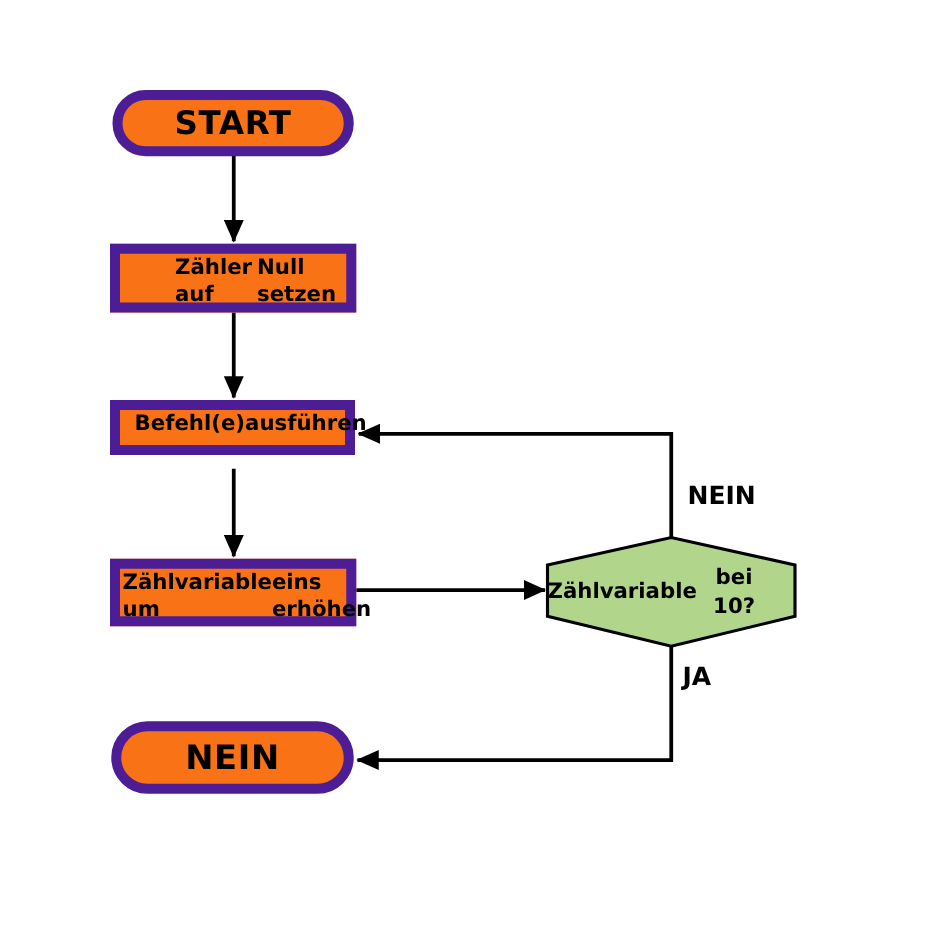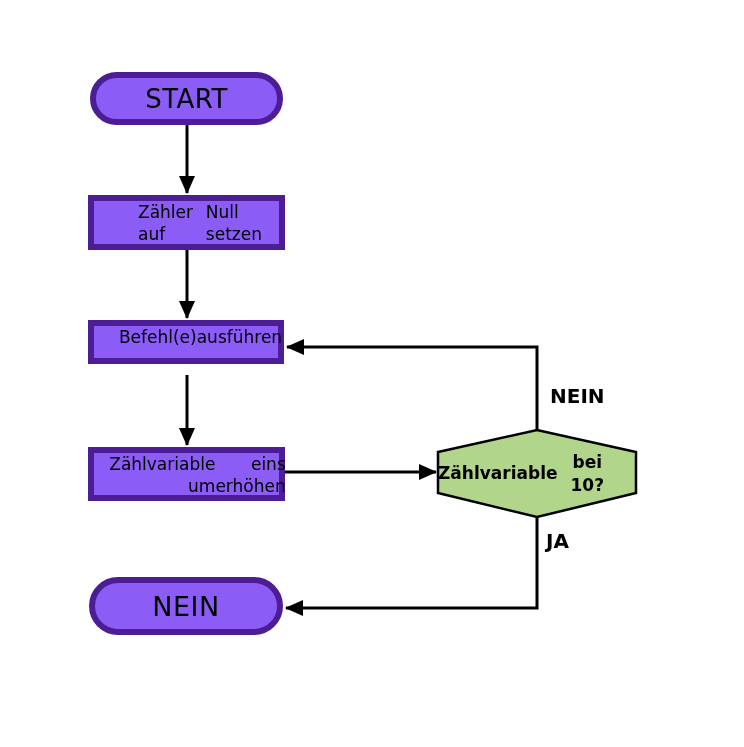--- a/index.html
+++ b/index.html
@@ -8,39 +8,39 @@
     width:744px;height:747px;
     background:#ffffff;
     font-family:"DejaVu Sans","Liberation Sans",sans-serif;
     color:#000000;
     overflow:hidden;
   }
   #wires{position:absolute;left:0;top:0;width:744px;height:747px;}
 
   .node{
     position:absolute;
-    background:#8b5cf6;
-    border:6px solid #4c1d95;
+    background:#f97316;
+    border:8px solid #4c1d95;
     box-sizing:border-box;
-    font-weight:normal;
+    font-weight:bold;
   }
   .terminator{
     display:flex;align-items:center;justify-content:center;
     letter-spacing:0.5px;
   }
   #node-start{left:90px;top:72px;width:193px;height:53px;border-radius:27px;font-size:26px;}
   #node-end{left:89px;top:577px;width:194px;height:58px;border-radius:29px;font-size:27px;}
 
   .process{
     display:flex;flex-direction:row;justify-content:center;
     font-size:17px;line-height:22px;
   }
   #node-init{left:88px;top:195px;width:197px;height:55px;padding-left:44px;}
   #node-exec{left:88px;top:320px;width:196px;height:44px;padding-left:29px;}
-  #node-increment{left:88px;top:447px;width:197px;height:54px;padding-left:22px;text-align:right;}
+  #node-increment{left:88px;top:447px;width:197px;height:54px;padding-left:22px;}
 
   #node-decision-text{
     position:absolute;left:438px;top:430px;width:179px;height:87px;
     display:flex;flex-direction:row;align-items:center;justify-content:center;
     text-align:center;font-weight:bold;font-size:17px;line-height:23px;
   }
 
   .edge-label{
     position:absolute;font-weight:bold;font-size:20px;line-height:20px;
   }

